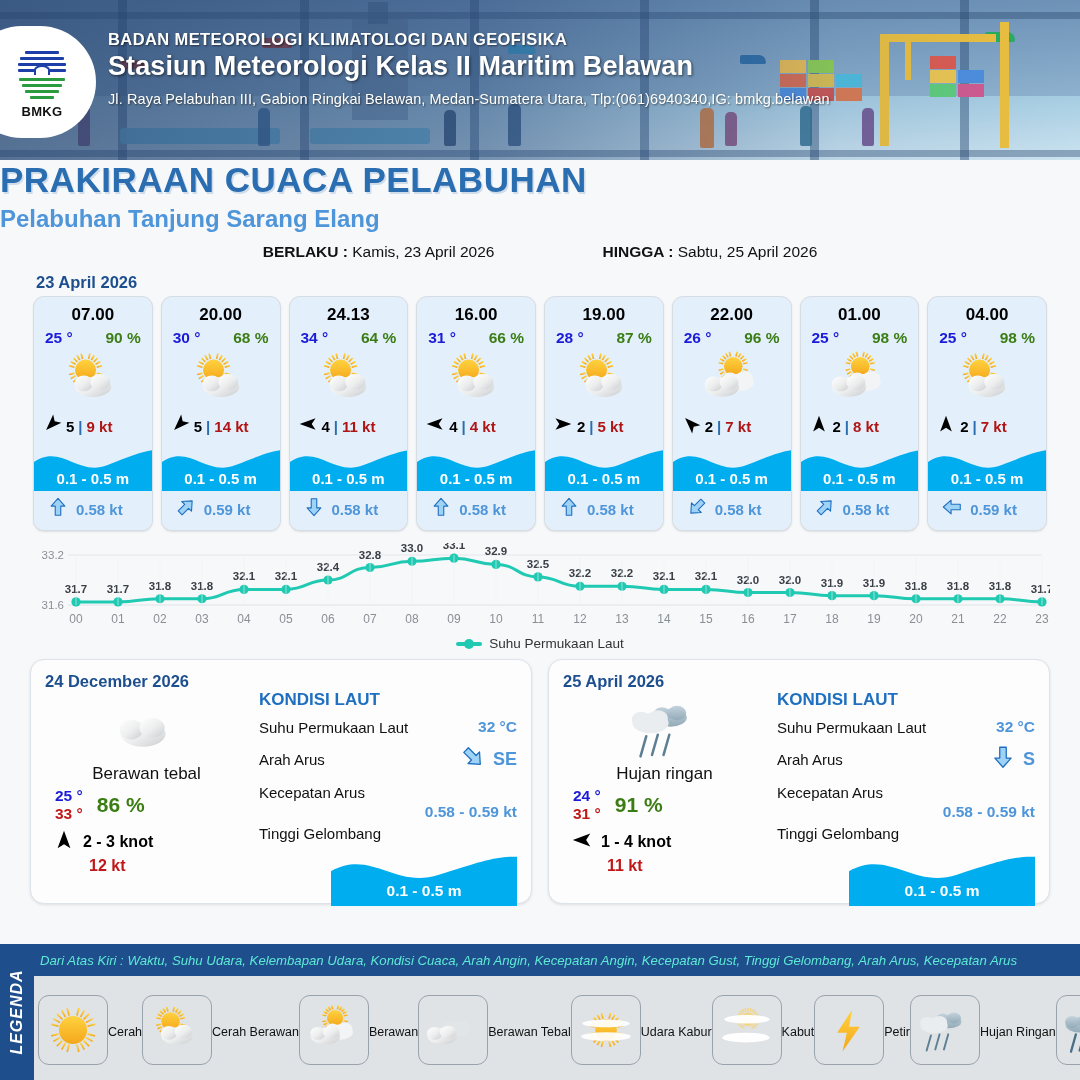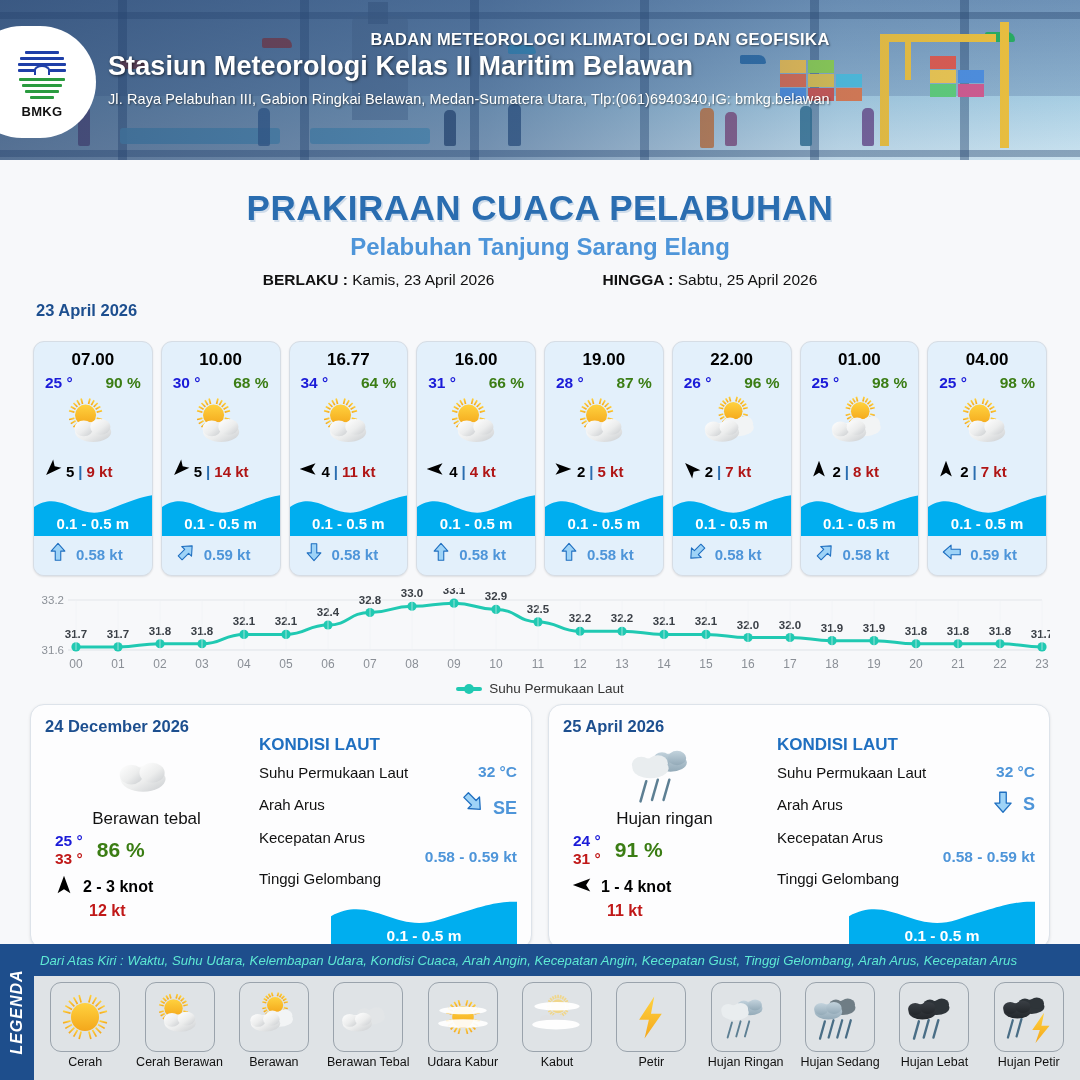--- a/index.html
+++ b/index.html
@@ -44,44 +44,44 @@
     z-index:5;
   }
   #logo-pill .mark { margin-left:22px; display:flex; flex-direction:column; align-items:center; }
   .logo-circle { width:58px; height:58px; border-radius:50%; position:relative; overflow:hidden; background:#fff; }
   .bar-b { position:absolute; height:3px; background:#1f3fa8; border-radius:1px; }
   .bar-g { position:absolute; height:3px; background:#2a9b3f; border-radius:1px; }
   .logo-text { font-size:13px; font-weight:bold; color:#111; letter-spacing:.3px; margin-top:1px; }
 
   #hdr-text { position:absolute; left:108px; top:30px; z-index:6; color:#fff; }
   #hdr-line1 { font-size:16.5px; font-weight:bold; letter-spacing:.4px;
-               text-shadow:1px 1px 2px rgba(0,0,0,.55);text-align:right; }
+               text-shadow:1px 1px 2px rgba(0,0,0,.55); }
   #hdr-line2 { font-size:27px; font-weight:bold; margin-top:2px; letter-spacing:.1px;
                text-shadow:1px 1px 3px rgba(0,0,0,.6); }
   #hdr-line3 { font-size:14.5px; margin-top:9px; letter-spacing:.1px;
                text-shadow:1px 1px 2px rgba(0,0,0,.55); }
 
   
-  #title-block { text-align:center; padding-top:28px; }
+  #title-block { text-align:left; padding-top:0; }
   #main-title { font-size:35px; font-weight:bold; color:#2a6db0; letter-spacing:.5px;
                 text-shadow:1.5px 1.5px 0 rgba(200,215,230,.85); }
   #sub-title { font-size:24px; font-weight:bold; color:#4e95d9; margin-top:5px; }
   #validity { margin-top:10px; font-size:15.5px; color:#111; display:flex;
               justify-content:center; gap:108px; }
   #validity b { font-weight:bold; }
   #validity span.val { font-weight:normal; }
 
   #date-row-1 { margin:12px 0 4px 36px; font-size:16.5px; font-weight:bold; color:#1d4f8f; }
 
   
   #cards { display:flex; gap:8px; padding:0 33px; }
   .card {
     width:127px; background:#e3f0fb; border:1px solid #d6dde5; border-radius:11px;
     box-shadow:0 1px 2px rgba(0,0,0,.10);
-    overflow:hidden; position:relative;margin-top:17px;
+    overflow:hidden; position:relative;
   }
   .c-time { text-align:center; font-size:17px; font-weight:bold; color:#000; padding-top:8px; }
   .c-th { display:flex; justify-content:space-between; padding:4px 11px 0; }
   .c-temp { font-size:15.5px; font-weight:bold; color:#1b1bd8; }
   .c-hum  { font-size:15.5px; font-weight:bold; color:#3b7d14; }
   .c-icon { height:62px; display:flex; align-items:center; justify-content:center; margin-top:2px; }
   .c-wind { display:flex; align-items:center; gap:4px; padding:2px 8px 0; height:28px; }
   .c-wind .deg { font-size:15px; font-weight:bold; color:#000; }
   .c-wind .sep { color:#2a6db0; font-weight:bold; font-size:15px; }
   .c-wind .gust { font-size:15px; font-weight:bold; color:#b01515; }
@@ -137,21 +137,21 @@
              background:#1e4e8c; }
   #legenda-tab { position:absolute; left:0; top:0; width:34px; height:136px;
                  background:#1e4e8c; display:flex; align-items:center; justify-content:center; }
   #legenda-tab span { transform:rotate(-90deg); white-space:nowrap;
                       color:#fff; font-weight:bold; font-style:italic; font-size:16px;
                       letter-spacing:1px; }
   #legenda-note { position:absolute; left:40px; top:9px; right:6px;
                   color:#5eead4; font-style:italic; font-size:13.2px; }
   #legenda-strip { position:absolute; left:34px; top:32px; right:0; bottom:0;
                    background:#dfe3e6; display:flex; padding:6px 4px 2px; }
-  .leg-item { flex:1; display:flex; flex-direction:column; align-items:center; }
+  .leg-item { flex:1; display:flex; align-items:center; }
   .leg-box { width:70px; height:70px; background:#dfe3e6; border:1px solid #9aa3ac;
              border-radius:11px; display:flex; align-items:center; justify-content:center; }
   .leg-lbl { font-size:12.5px; color:#111; margin-top:3px; white-space:nowrap; }
 </style>
 </head>
 <body>
 
 <div id="header">
   <div class="port-bg">
     <div class="sky"></div>
@@ -331,21 +331,21 @@
     <div class="c-cur">
       <span><svg width="22" height="22" viewBox="0 0 24 24">
     <g transform="rotate(0 12 12)">
       <path d="M12 2.5 L19.5 11 L15 11 L15 21 L9 21 L9 11 L4.5 11 Z" fill="#9ed3f7" stroke="#1f6fc0" stroke-width="1.2" stroke-linejoin="round"></path>
     </g>
           </svg></span>
       <span class="val">0.58 kt</span>
     </div>
     </div>
     <div class="card">
-    <div class="c-time">10.00</div>
+    <div class="c-time">20.00</div>
     <div class="c-th">
       <span class="c-temp">30 °</span>
       <span class="c-hum">68 %</span>
     </div>
     <div class="c-icon">
         <svg width="62" height="62" viewBox="0 0 62 62">
           <defs>
             <linearGradient id="gsun-cloud-icon62s" x1="0" y1="0" x2="0" y2="1">
               <stop offset="0" stop-color="#ffd23f"></stop>
               <stop offset="1" stop-color="#f4a71b"></stop>
@@ -417,21 +417,21 @@
     <div class="c-cur">
       <span><svg width="22" height="22" viewBox="0 0 24 24">
     <g transform="rotate(45 12 12)">
       <path d="M12 2.5 L19.5 11 L15 11 L15 21 L9 21 L9 11 L4.5 11 Z" fill="#9ed3f7" stroke="#1f6fc0" stroke-width="1.2" stroke-linejoin="round"></path>
     </g>
           </svg></span>
       <span class="val">0.59 kt</span>
     </div>
     </div>
     <div class="card">
-    <div class="c-time">16.77</div>
+    <div class="c-time">24.13</div>
     <div class="c-th">
       <span class="c-temp">34 °</span>
       <span class="c-hum">64 %</span>
     </div>
     <div class="c-icon">
         <svg width="62" height="62" viewBox="0 0 62 62">
           <defs>
             <linearGradient id="gsun-cloud-icon62s" x1="0" y1="0" x2="0" y2="1">
               <stop offset="0" stop-color="#ffd23f"></stop>
               <stop offset="1" stop-color="#f4a71b"></stop>
@@ -1112,21 +1112,21 @@
       <div class="dp-gust">12 kt</div>
     </div>
     <div class="dp-right">
       <div class="dp-sea-title">KONDISI LAUT</div>
       <div class="dp-row">
         <span class="dp-lbl">Suhu Permukaan Laut</span>
         <span class="dp-val">32 °C</span>
       </div>
       <div class="dp-row">
         <span class="dp-lbl">Arah Arus</span>
-        <span style="display:flex;align-items:flex-end;gap:7px">
+        <span style="display:flex;align-items:center;gap:7px">
           <span><svg width="26" height="26" viewBox="0 0 24 24">
     <g transform="rotate(135 12 12)">
       <path d="M12 2.5 L19.5 11 L15 11 L15 21 L9 21 L9 11 L4.5 11 Z" fill="#9ed3f7" stroke="#1f6fc0" stroke-width="1.2" stroke-linejoin="round"></path>
     </g>
               </svg></span>
           <span class="dp-val" style="font-size:18px">SE</span>
         </span>
       </div>
       <div class="dp-row" style="margin-top:10px">
         <span class="dp-lbl">Kecepatan Arus</span>

